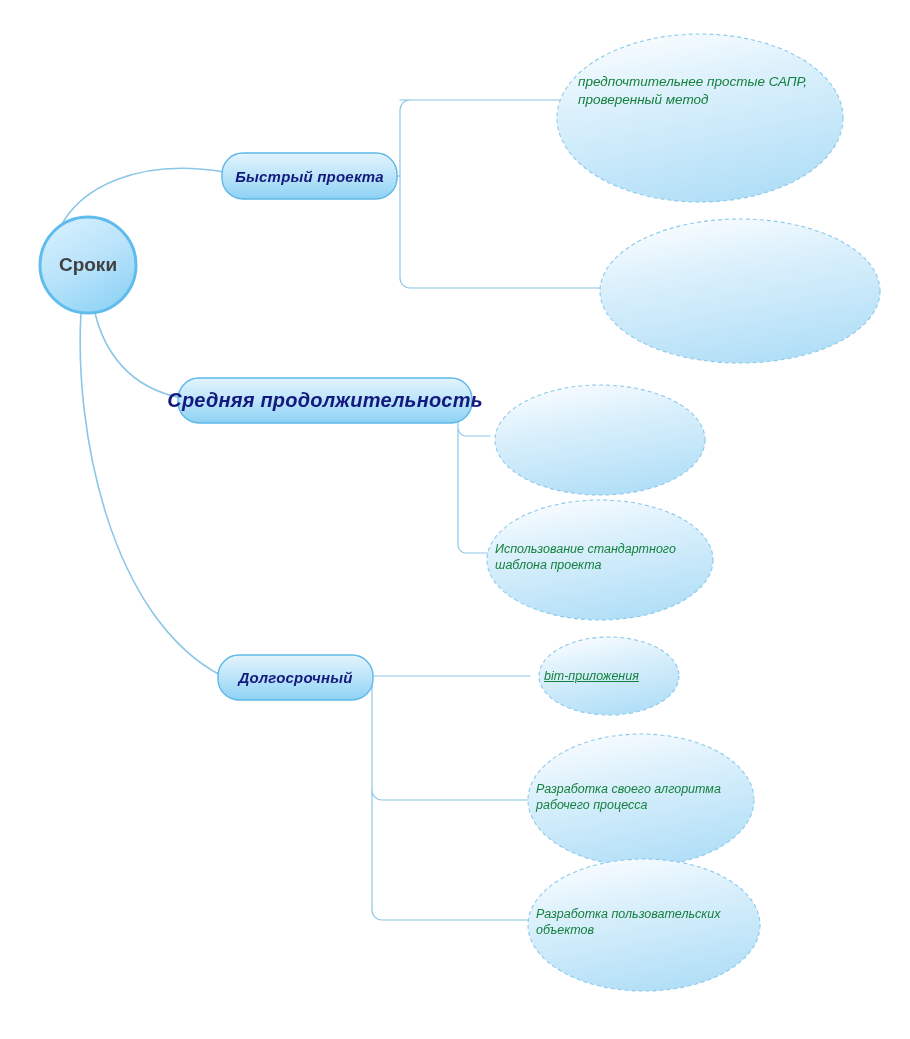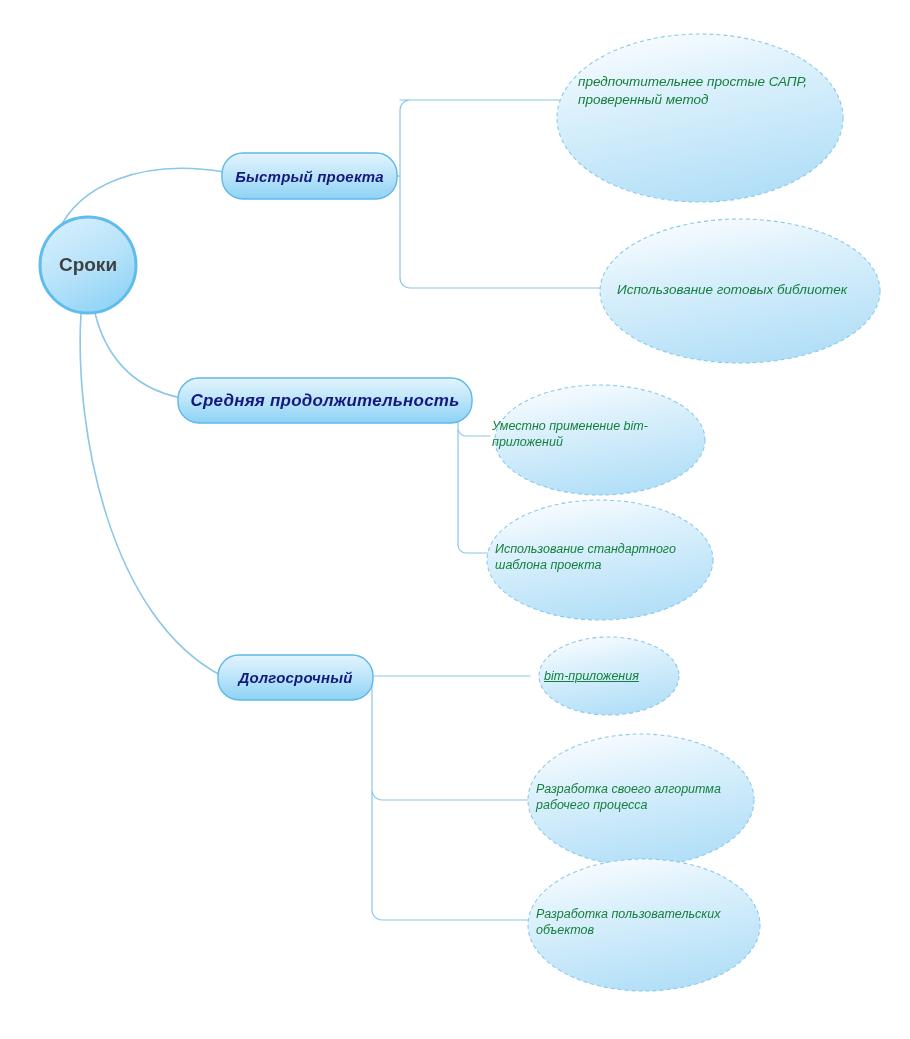--- a/index.html
+++ b/index.html
@@ -108,31 +108,28 @@
       <rect x="218" y="655" width="155" height="45" rx="21" ry="21" fill="url(#gNode)" stroke="#5eb8e8" stroke-width="1.4"></rect>
     </g>
 
     <circle cx="88" cy="265" r="48" fill="url(#gCircle)" stroke="#5fbced" stroke-width="3"></circle>
   </svg>
 
   <div class="center-label" style="left:40px;top:248px;width:96px;height:34px;">Сроки</div>
 
   <div class="node-label" style="left:222px;top:153px;width:175px;height:46px;font-size:15px;">Быстрый проекта</div>
 
-  <div class="node-label" style="left:178px;top:378px;width:294px;height:45px;font-size:17px;">Средняя продолжительность</div>
+  <div class="node-label" style="left:178px;top:378px;width:294px;height:45px;font-size:20px;">Средняя продолжительность</div>
 
   <div class="node-label" style="left:218px;top:655px;width:155px;height:45px;font-size:15px;">Долгосрочный</div>
 
   <div class="leaf-text" style="left:578px;top:73px;width:265px;font-size:13.5px;">предпочтительнее простые САПР,
 проверенный метод</div>
 
-  <div class="leaf-text" style="left:617px;top:281px;width:270px;font-size:13.5px;">Использование готовых библиотек</div>
 
-  <div class="leaf-text" style="left:492px;top:418px;width:200px;font-size:12.5px;">Уместно применение  bim-
-приложений</div>
 
   <div class="leaf-text" style="left:489px;top:541px;width:210px;font-size:12.5px;margin-left:6px;">Использование стандартного
 шаблона проекта</div>
 
   <div class="leaf-text" style="left:544px;top:668px;width:150px;font-size:12.5px;text-decoration:underline;">bim-приложения</div>
 
   <div class="leaf-text" style="left:536px;top:906px;width:220px;font-size:12.5px;">Разработка пользовательских
 объектов</div>
 
   <div class="leaf-text" style="left:536px;top:781px;width:215px;font-size:12.5px;">Разработка своего алгоритма

